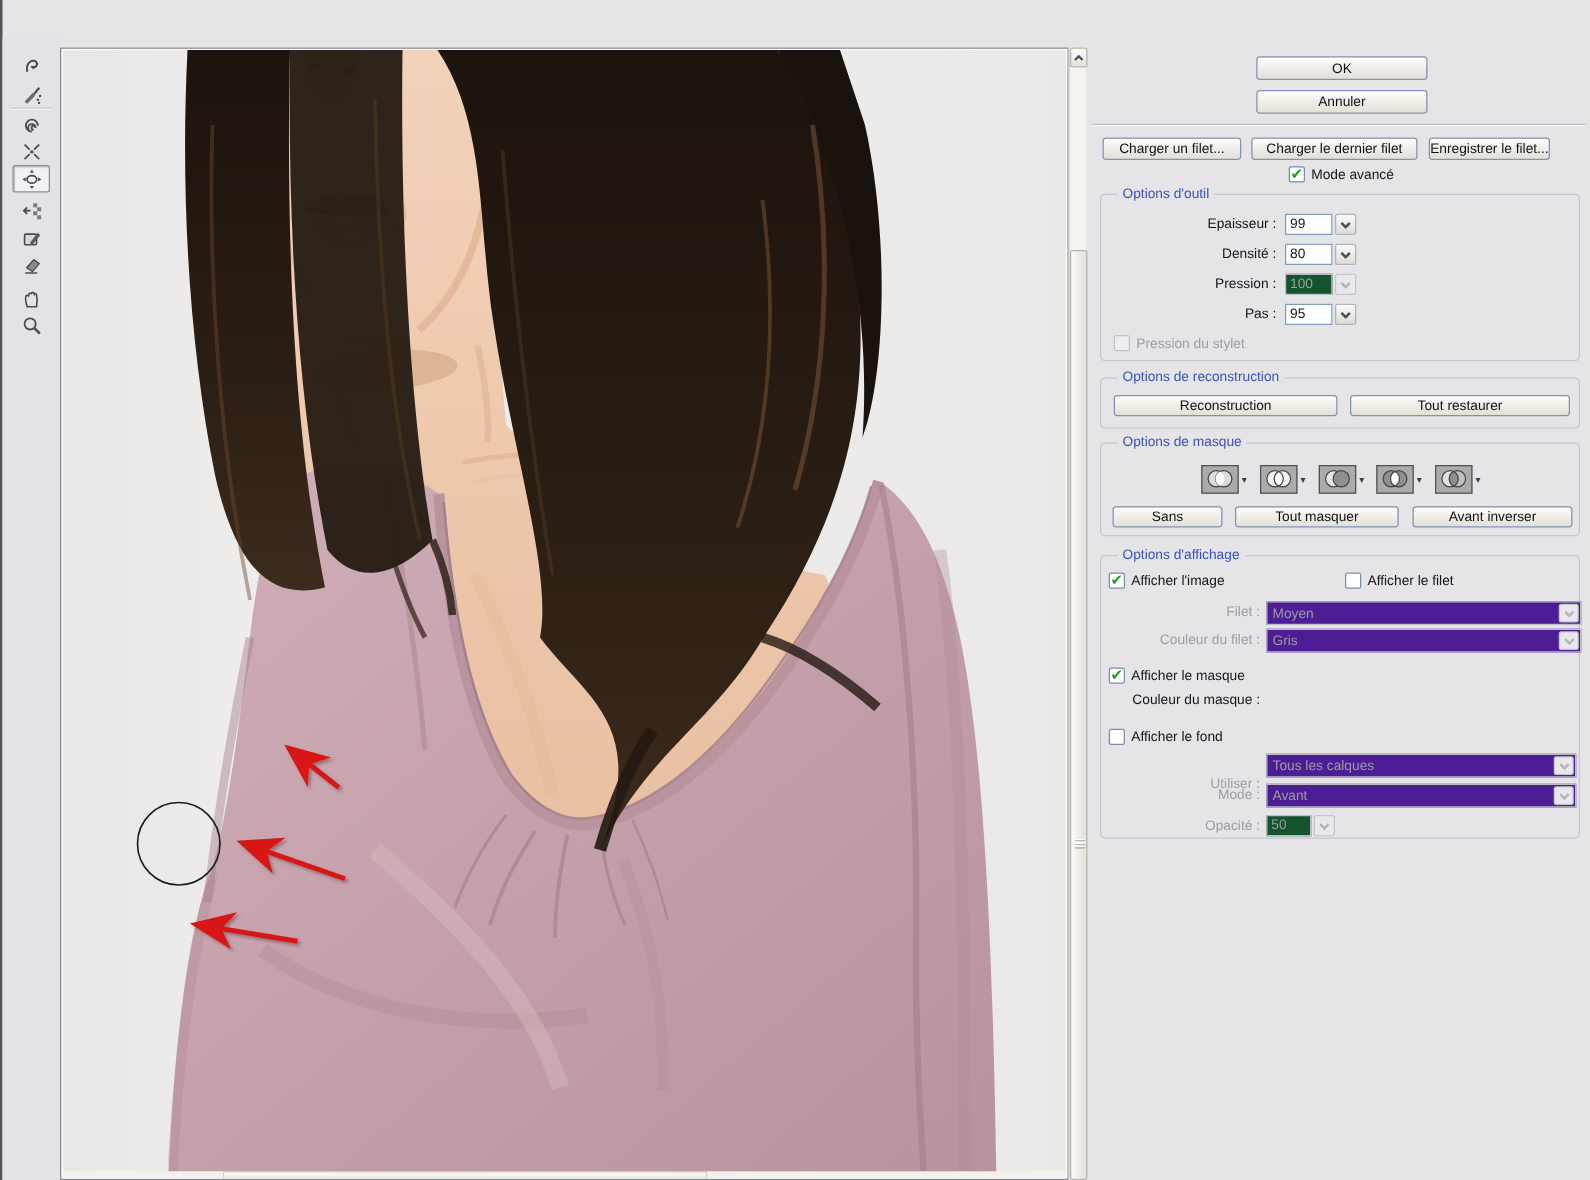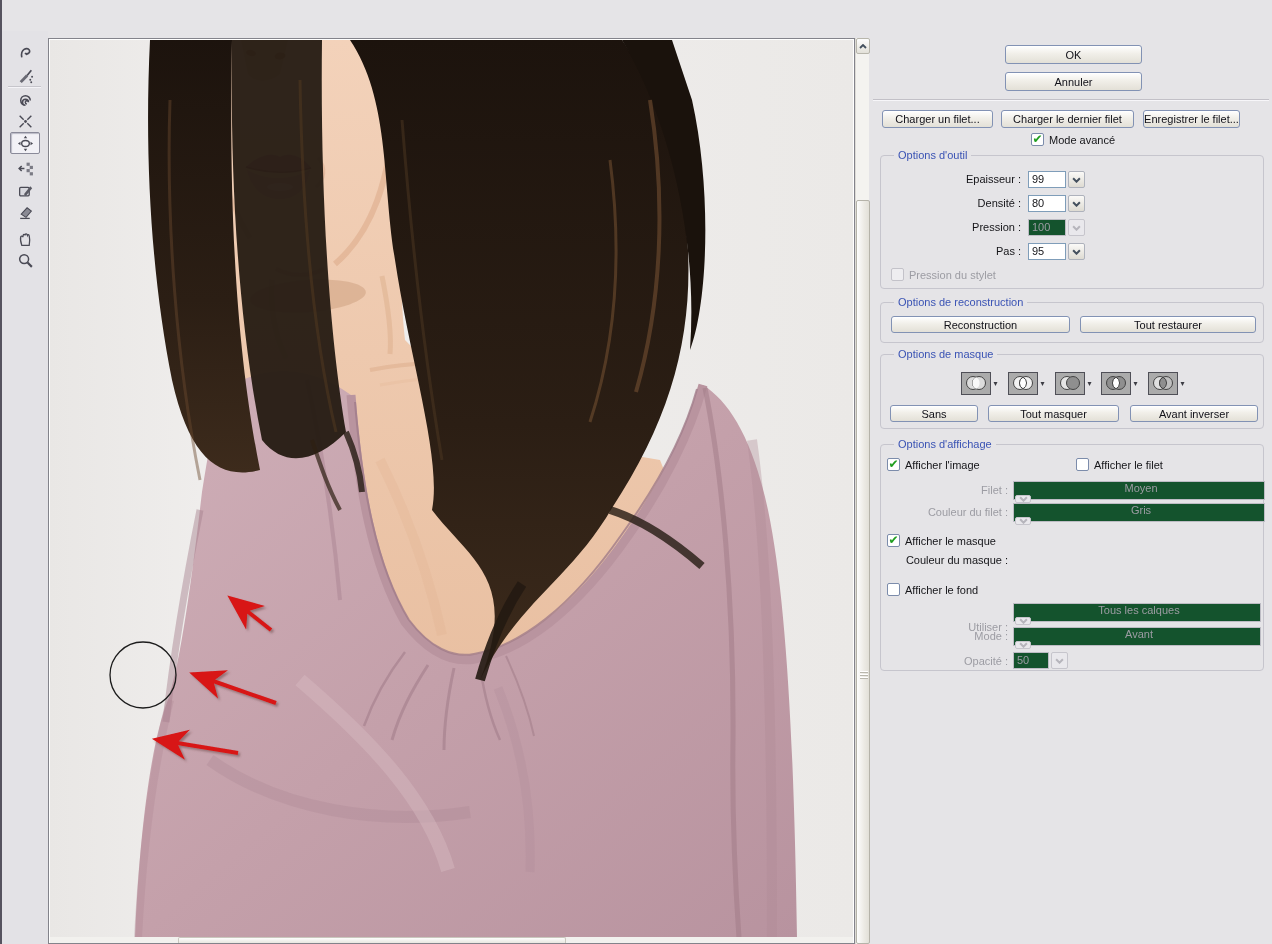--- a/index.html
+++ b/index.html
@@ -64,21 +64,21 @@
 
   .cfield { position:absolute; background:#fff; border:1px solid #7f9db9; padding:1px 3px; font-size:11px; line-height:13px; }
   .cfield.disabled { background:#14532d; border-color:#bdbcc4; color:#9c9ca3; }
   .carrow { position:absolute; background:linear-gradient(#fbfaf8,#dedbd2); border:1px solid #aeb2bc; border-radius:2px;
     display:flex; align-items:center; justify-content:center; }
   .carrow.disabled { background:#e9e8ec; border-color:#c6c5cc; }
   .carrow svg { width:9px; height:6px; }
 
   .combo-wide { position:absolute; background:#fff; border:1px solid #7f9db9; display:flex; align-items:center; }
   .combo-wide .val { flex:1; padding-left:4px; }
-  .combo-wide.disabled { background:#14532d; border-color:#bdbcc4; color:#9c9ca3;flex-direction:column; }
+  .combo-wide.disabled { background:#4c1d95; border-color:#bdbcc4; color:#9c9ca3; }
   .combo-wide .warrow { width:16px; align-self:stretch; margin:1px;
     background:linear-gradient(#fbfaf8,#dedbd2); border:1px solid #aeb2bc; border-radius:2px;
     display:flex; align-items:center; justify-content:center; }
   .combo-wide.disabled .warrow { background:#e9e8ec; border-color:#c6c5cc; }
 
   .maskbtn { position:absolute; top:16px; width:40px; height:24px; display:flex; align-items:center; }
   .maskbtn .sq { width:30px; height:23px; background:#ababab; border:1px solid #4f4f57; display:flex; align-items:center; justify-content:center; }
   .maskbtn .dd { width:9px; text-align:center; font-size:8px; color:#3c3c44; }
 
   .chev { stroke:#44505e; stroke-width:1.8; fill:none; }

